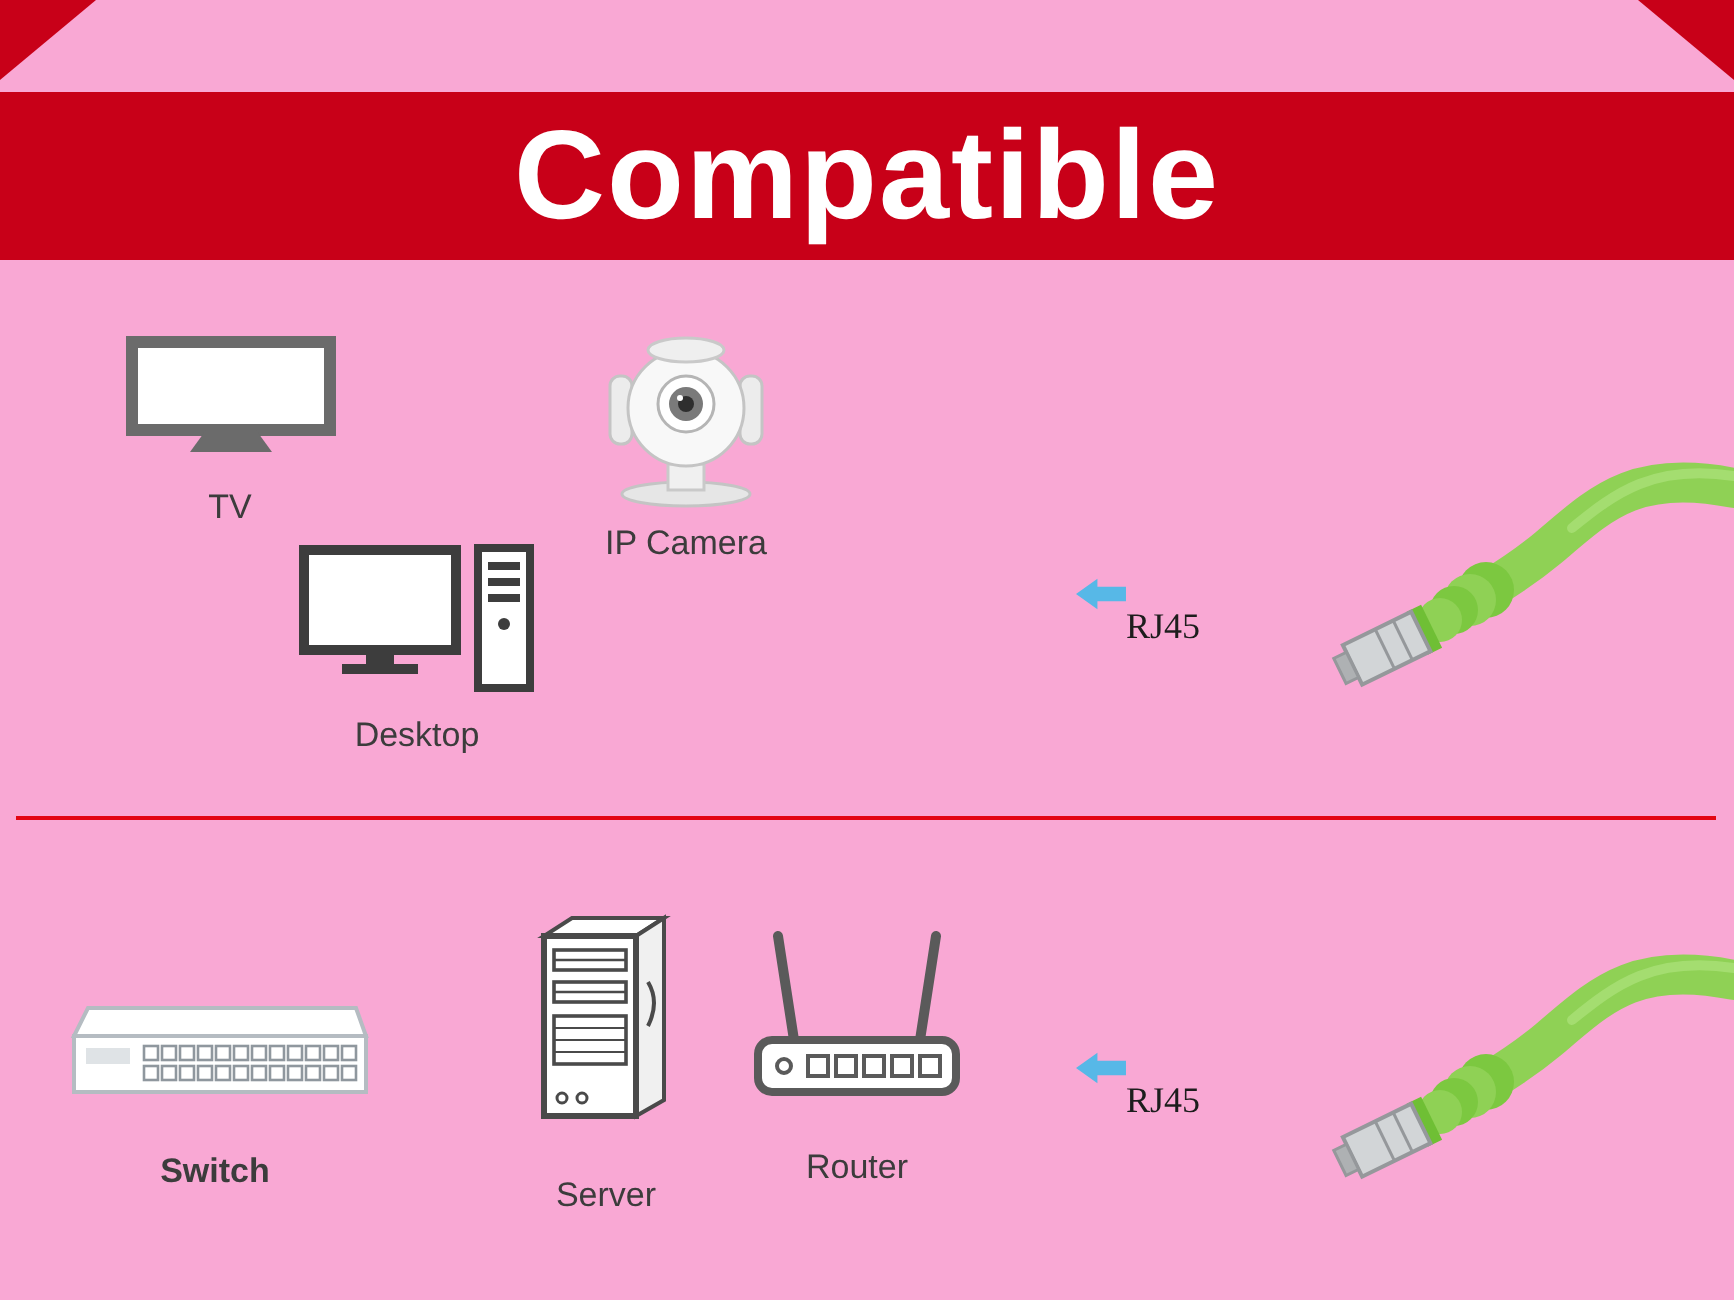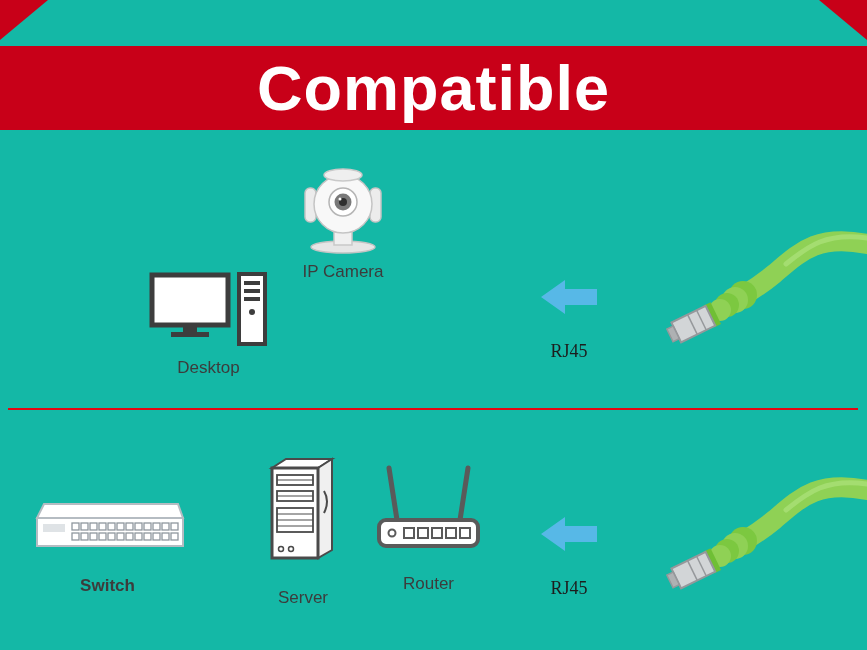--- a/index.html
+++ b/index.html
@@ -1,19 +1,19 @@
 <!DOCTYPE html>
 <html><head>
 <meta charset="utf-8">
 <style>
   html,body{margin:0;padding:0;background:#ffffff;}
   #stage{
     position:relative;
     width:867px;height:650px;
-    background:#14b8a6;
+    background:#f9a8d4;
     overflow:hidden;
     font-family:"Liberation Sans", sans-serif;
   }
   
   .banner{
     position:absolute;left:0;top:46px;width:867px;height:84px;
     background:#c80018;
     display:flex;align-items:center;justify-content:center;
   }
   .banner-title{
@@ -25,21 +25,21 @@
   .fold-right{right:0;clip-path:polygon(0 0,100% 0,100% 100%);}
   
   .device{
     position:absolute;display:flex;flex-direction:column;align-items:center;
   }
   .device-label{
     font-size:17px;color:#3c3c3c;white-space:nowrap;
   }
   
   .connector-group{
-    position:absolute;display:flex;flex-direction:column;align-items:center;width:62px;
+    position:absolute;display:flex;flex-direction:row;align-items:flex-start;width:62px;
   }
   .rj45-label{
     font-family:"Liberation Serif", serif;
     font-size:18px;color:#1d1d1d;
   }
   
   .cable{position:absolute;right:0;width:235px;height:132px;}
   
   .divider{
     position:absolute;left:8px;top:408px;width:850px;height:2px;background:#e30613;
@@ -50,20 +50,27 @@
 <body>
 
 <div id="stage">
 
   <div class="fold fold-left"></div>
   <div class="fold fold-right"></div>
   <div class="banner">
     <span class="banner-title">Compatible</span>
   </div>
 
+  <div class="device" style="left:55px;top:168px;width:120px;">
+    <svg width="105" height="62" viewBox="0 0 105 62">
+      <rect x="3" y="3" width="99" height="44" fill="#ffffff" stroke="#6b6b6b" stroke-width="6"></rect>
+      <polygon points="40,47 65,47 73,58 32,58" fill="#6b6b6b"></polygon>
+    </svg>
+    <div class="device-label" style="margin-top:14px;">TV</div>
+  </div>
 
   <div class="device" style="left:293px;top:160px;width:100px;justify-content:flex-end;">
     <svg width="90" height="94" viewBox="0 0 90 94">
       <ellipse cx="45" cy="87" rx="32" ry="6" fill="#e6e6e6" stroke="#c4c4c4" stroke-width="1.5"></ellipse>
       <rect x="36" y="72" width="18" height="13" fill="#f0f0f0" stroke="#c9c9c9" stroke-width="1.5"></rect>
       <rect x="7" y="28" width="11" height="34" rx="5" fill="#ececec" stroke="#c4c4c4" stroke-width="1.5"></rect>
       <rect x="72" y="28" width="11" height="34" rx="5" fill="#ececec" stroke="#c4c4c4" stroke-width="1.5"></rect>
       <circle cx="45" cy="44" r="29" fill="#f8f8f8" stroke="#c4c4c4" stroke-width="1.5"></circle>
       <ellipse cx="45" cy="15" rx="19" ry="6" fill="#efefef" stroke="#c9c9c9" stroke-width="1.5"></ellipse>
       <circle cx="45" cy="42" r="14" fill="#ffffff" stroke="#b5b5b5" stroke-width="1.5"></circle>

